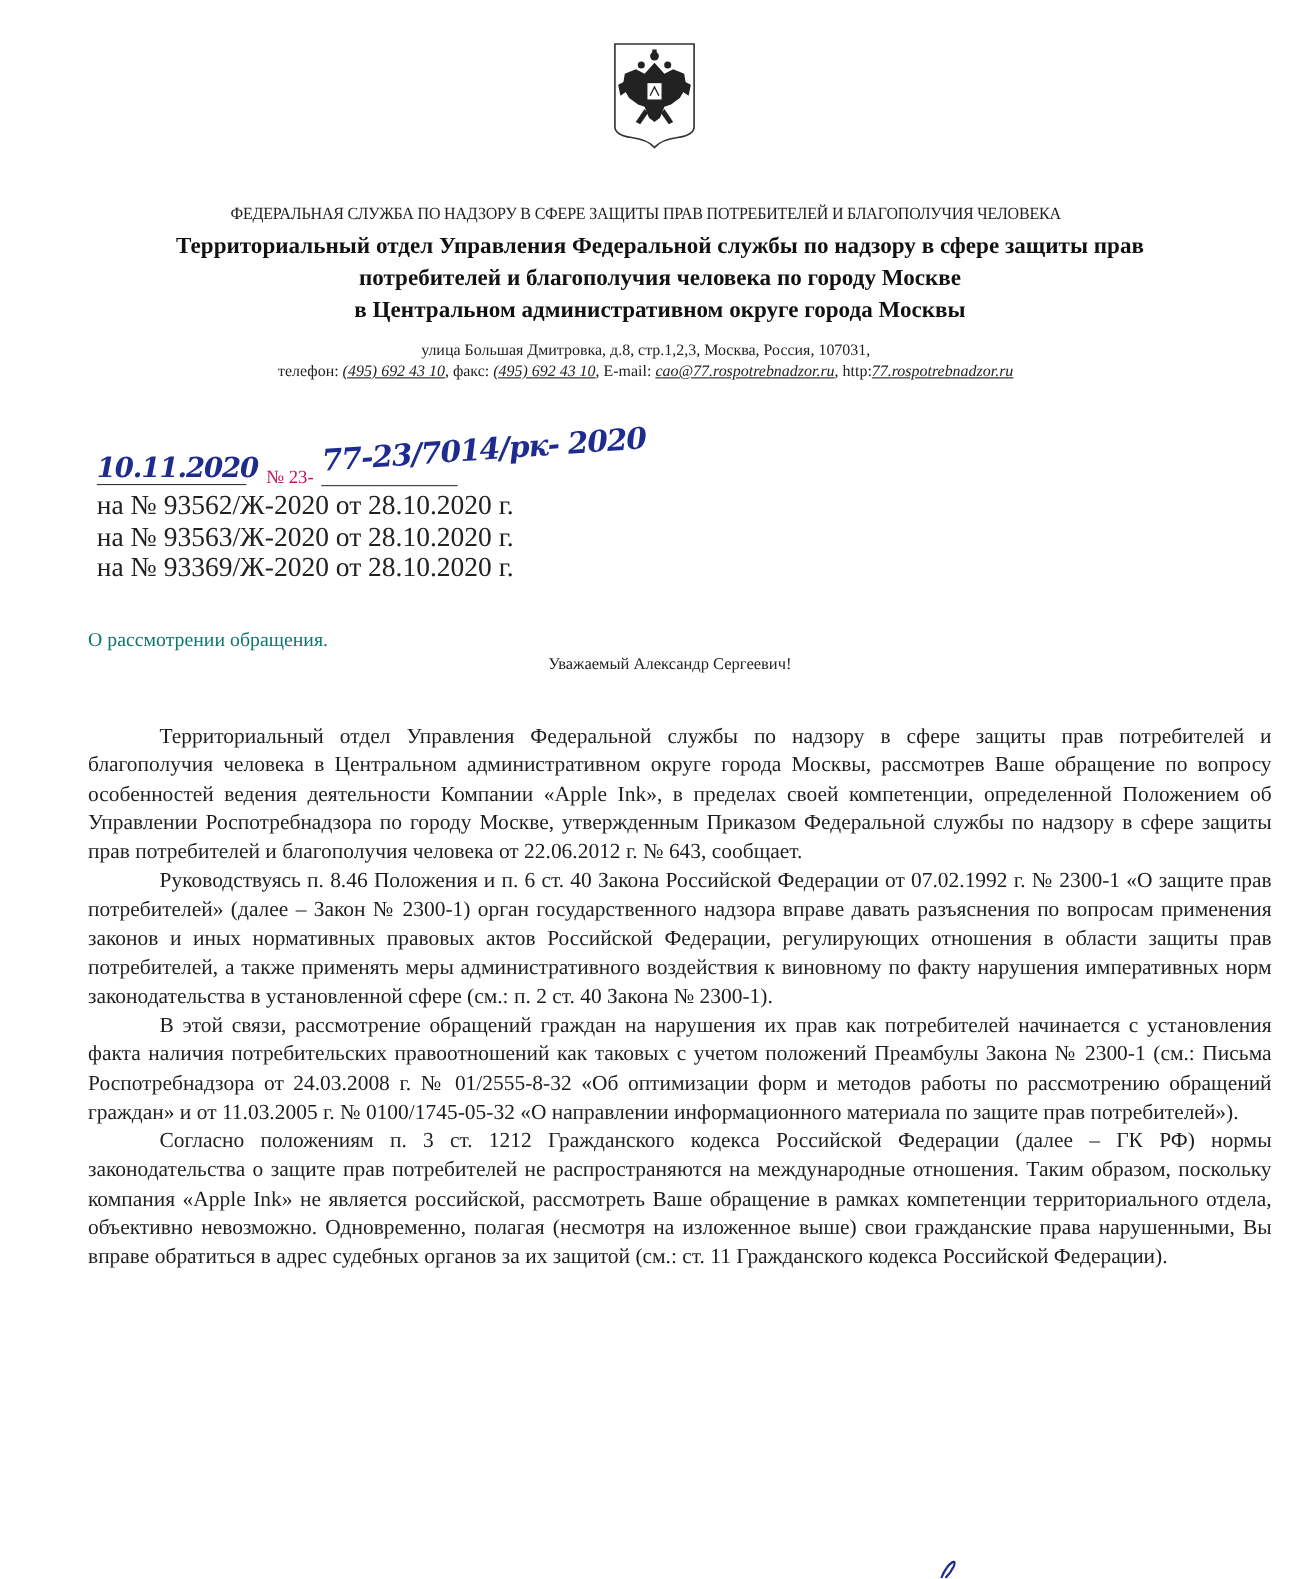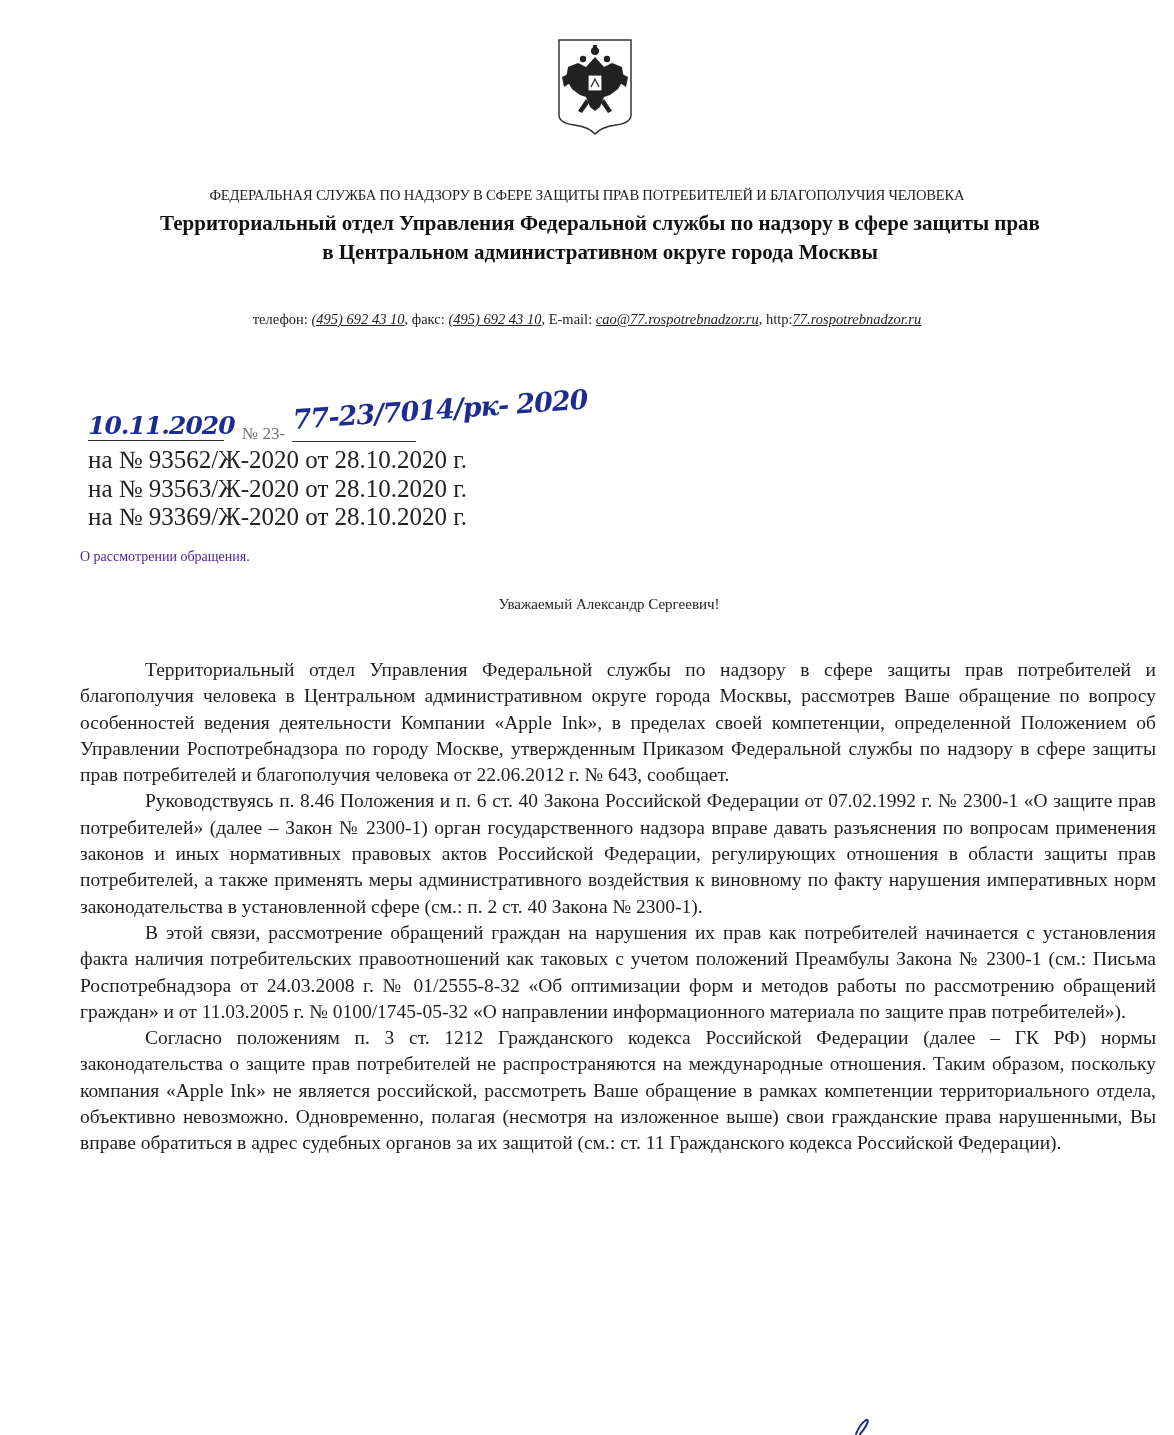--- a/index.html
+++ b/index.html
@@ -31,30 +31,30 @@
 
   .outref {
     position: absolute; left: 88px; top: 410px; height: 34px; width: 640px;
   }
   .hand {
     font-family: "DejaVu Serif", serif; font-style: italic; font-weight: bold;
     color: #1f2c8f; position: absolute;
   }
   .hand-date { left: 0; top: 2px; font-size: 25px; letter-spacing: -1px;
     border-bottom: 1.5px solid #333; width: 136px; padding-bottom: 0; line-height: 28px; }
-  .num-prefix { position: absolute; left: 154px; top: 14px; font-size: 17px; color: #737373; }
+  .num-prefix { position: absolute; left: 154px; top: 14px; font-size: 17px; color: #be185d; }
   .hand-num { left: 206px; top: -6px; font-size: 27px; letter-spacing: -1px; transform: rotate(-4deg); transform-origin: left bottom; line-height: 32px; }
   .hand-num-line { position: absolute; left: 204px; top: 31px; width: 124px; border-bottom: 1.5px solid #333; }
 
   .replies {
     position: absolute; left: 88px; top: 446px; font-size: 25px; line-height: 28.5px; color: #222;
   }
 
   .subject {
-    position: absolute; left: 80px; top: 549px; font-size: 14px; color: #4c1d95;
+    position: absolute; left: 80px; top: 571px; font-size: 18px; color: #0f766e;
   }
   .greeting {
     position: absolute; left: 0; width: 1174px; text-align: center; top: 596px;
     font-size: 15px; color: #222; padding-left: 44px; box-sizing: border-box;
   }
 
   .body {
     position: absolute; left: 80px; width: 1076px; top: 657px;
     font-size: 19.5px; line-height: 26.3px; text-align: justify; color: #1e1e1e;
   }
@@ -86,24 +86,26 @@
       </g>
       <rect x="32" y="38" width="14" height="16" fill="#fff" stroke="#222" stroke-width="1.2"></rect>
       <path d="M35 50 L39 42 L43 50" fill="none" stroke="#222" stroke-width="1.2"></path>
     </svg>
   </div>
 
   <div class="agency">ФЕДЕРАЛЬНАЯ СЛУЖБА ПО НАДЗОРУ В СФЕРЕ ЗАЩИТЫ ПРАВ ПОТРЕБИТЕЛЕЙ И БЛАГОПОЛУЧИЯ ЧЕЛОВЕКА</div>
 
   <div class="dept">
     <div>Территориальный отдел Управления Федеральной службы по надзору в сфере защиты прав</div>
+    <div>потребителей и благополучия человека по городу Москве</div>
     <div>в Центральном административном округе города Москвы</div>
   </div>
 
   <div class="addr">
+    <div>улица Большая Дмитровка, д.8, стр.1,2,3, Москва, Россия, 107031,</div>
     <div>
       <span>телефон: </span><u>(495) 692 43 10</u><span>, факс: </span><u>(495) 692 43 10</u><span>, E-mail: </span><u>cao@77.rospotrebnadzor.ru</u><span>, http:</span><u>77.rospotrebnadzor.ru</u>
     </div>
   </div>
 
   <div class="outref">
     <div class="hand hand-date" style="color: rgb(31, 44, 143);">10.11.2020</div>
     <span class="num-prefix">№ 23-</span>
     <div class="hand-num-line"></div>
     <div class="hand hand-num" style="color: rgb(31, 44, 143);">77-23/7014/рк- 2020</div>

